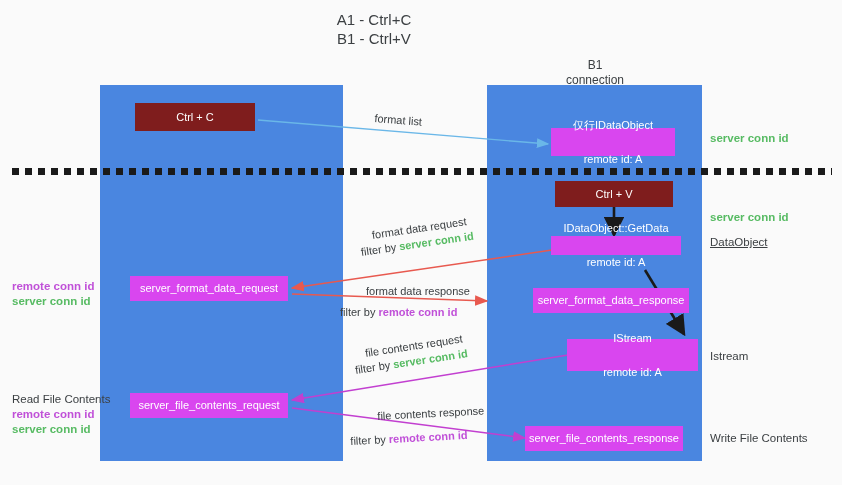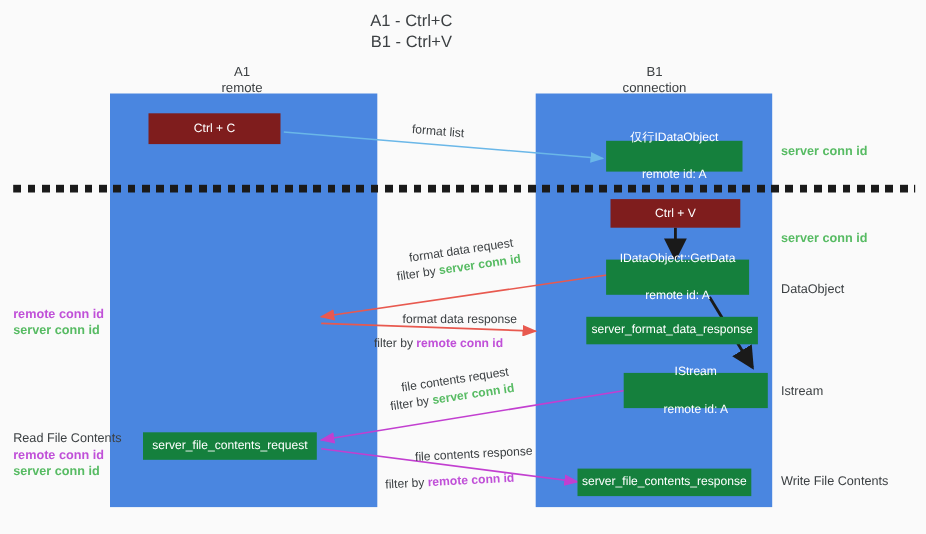--- a/index.html
+++ b/index.html
@@ -67,21 +67,21 @@
     flex-direction: column;
     align-items: center;
     justify-content: center;
     text-align: center;
     color: #ffffff;
     font-size: 11px;
     line-height: 13px;
     padding: 2px 4px;
   }
   .box.green  { background: #7f1d1d; }
-  .box.orange { background: #15803d; gap: 21px; }
+  .box.orange { background: #d946ef; gap: 21px; }
   .box .l2 { display: block; }
 
   
   .side-label {
     font-size: 11.5px;
     line-height: 14px;
     color: #3c4043;
     white-space: nowrap;
   }
   .green-label {
@@ -137,24 +137,20 @@
   }
 </style>
 </head>
 <body>
 
 <div id="stage">
 
   <div id="title" class="abs"><span>A1 - Ctrl+C</span>
 <span>B1 - Ctrl+V</span></div>
 
-  <div class="abs col-head" style="left:130px; top:58px; width:180px;">
-    <span class="ch-name">A1</span>
-    <span class="ch-sub">remote</span>
-  </div>
   <div class="abs col-head" style="left:505px; top:58px; width:180px;">
     <span class="ch-name">B1</span>
     <span class="ch-sub">connection</span>
   </div>
 
   <div id="lane-a1" class="abs lane"></div>
   <div id="lane-b1" class="abs lane"></div>
 
   <svg id="svg-arrows">
     <defs>
@@ -184,55 +180,58 @@
 
     <line x1="568" y1="355" x2="292" y2="400" stroke="#c23fd0" stroke-width="1.5" marker-end="url(#ah-magenta)"></line>
 
     <line x1="292" y1="408" x2="525" y2="438" stroke="#c23fd0" stroke-width="1.5" marker-end="url(#ah-magenta)"></line>
   </svg>
 
   <div class="abs box green" style="left:135px; top:103px; width:120px; height:28px;">
     <span>Ctrl + C</span>
   </div>
 
+  <div class="abs box orange" style="left:130px; top:276px; width:158px; height:25px;">
+    <span>server_format_data_request</span>
+  </div>
 
   <div class="abs box orange" style="left:130px; top:393px; width:158px; height:25px;text-align:right;">
     <span>server_file_contents_request</span>
   </div>
 
   <div class="abs box orange" style="left:551px; top:128px; width:124px; height:28px;">
     <span>仅行IDataObject</span>
     <span class="l2">remote id: A</span>
   </div>
 
   <div class="abs box green" style="left:555px; top:181px; width:118px; height:26px;">
     <span>Ctrl + V</span>
   </div>
 
-  <div class="abs box orange" style="left:551px; top:236px; width:130px; height:32px;">
+  <div class="abs box orange" style="left:551px; top:236px; width:130px; height:19px;">
     <span>IDataObject::GetData</span>
     <span class="l2">remote id: A</span>
   </div>
 
   <div class="abs box orange" style="left:489px; top:288px; width:156px; height:25px;margin-left:44px;">
     <span>server_format_data_response</span>
   </div>
 
   <div class="abs box orange" style="left:567px; top:339px; width:131px; height:32px;">
     <span>IStream</span>
     <span class="l2">remote id: A</span>
   </div>
 
   <div class="abs box orange" style="left:525px; top:426px; width:158px; height:25px;">
     <span>server_file_contents_response</span>
   </div>
 
   <div class="abs green-label" style="left:710px; top:131px;">server conn id</div>
   <div class="abs green-label" style="left:710px; top:210px;">server conn id</div>
-  <div class="abs side-label" style="left:710px; top:256px;">DataObject</div>
+  <div class="abs side-label" style="left:710px; top:235px;text-decoration:underline;">DataObject</div>
   <div class="abs side-label" style="left:710px; top:349px;">Istream</div>
   <div class="abs side-label" style="left:710px; top:431px;">Write File Contents</div>
 
   <div class="abs stack-label" style="left:12px; top:279px;">
     <span class="sl-magenta">remote conn id</span>
     <span class="sl-green">server conn id</span>
   </div>
 
   <div class="abs stack-label" style="left:12px; top:392px;">
     <span class="sl-plain">Read File Contents</span>

